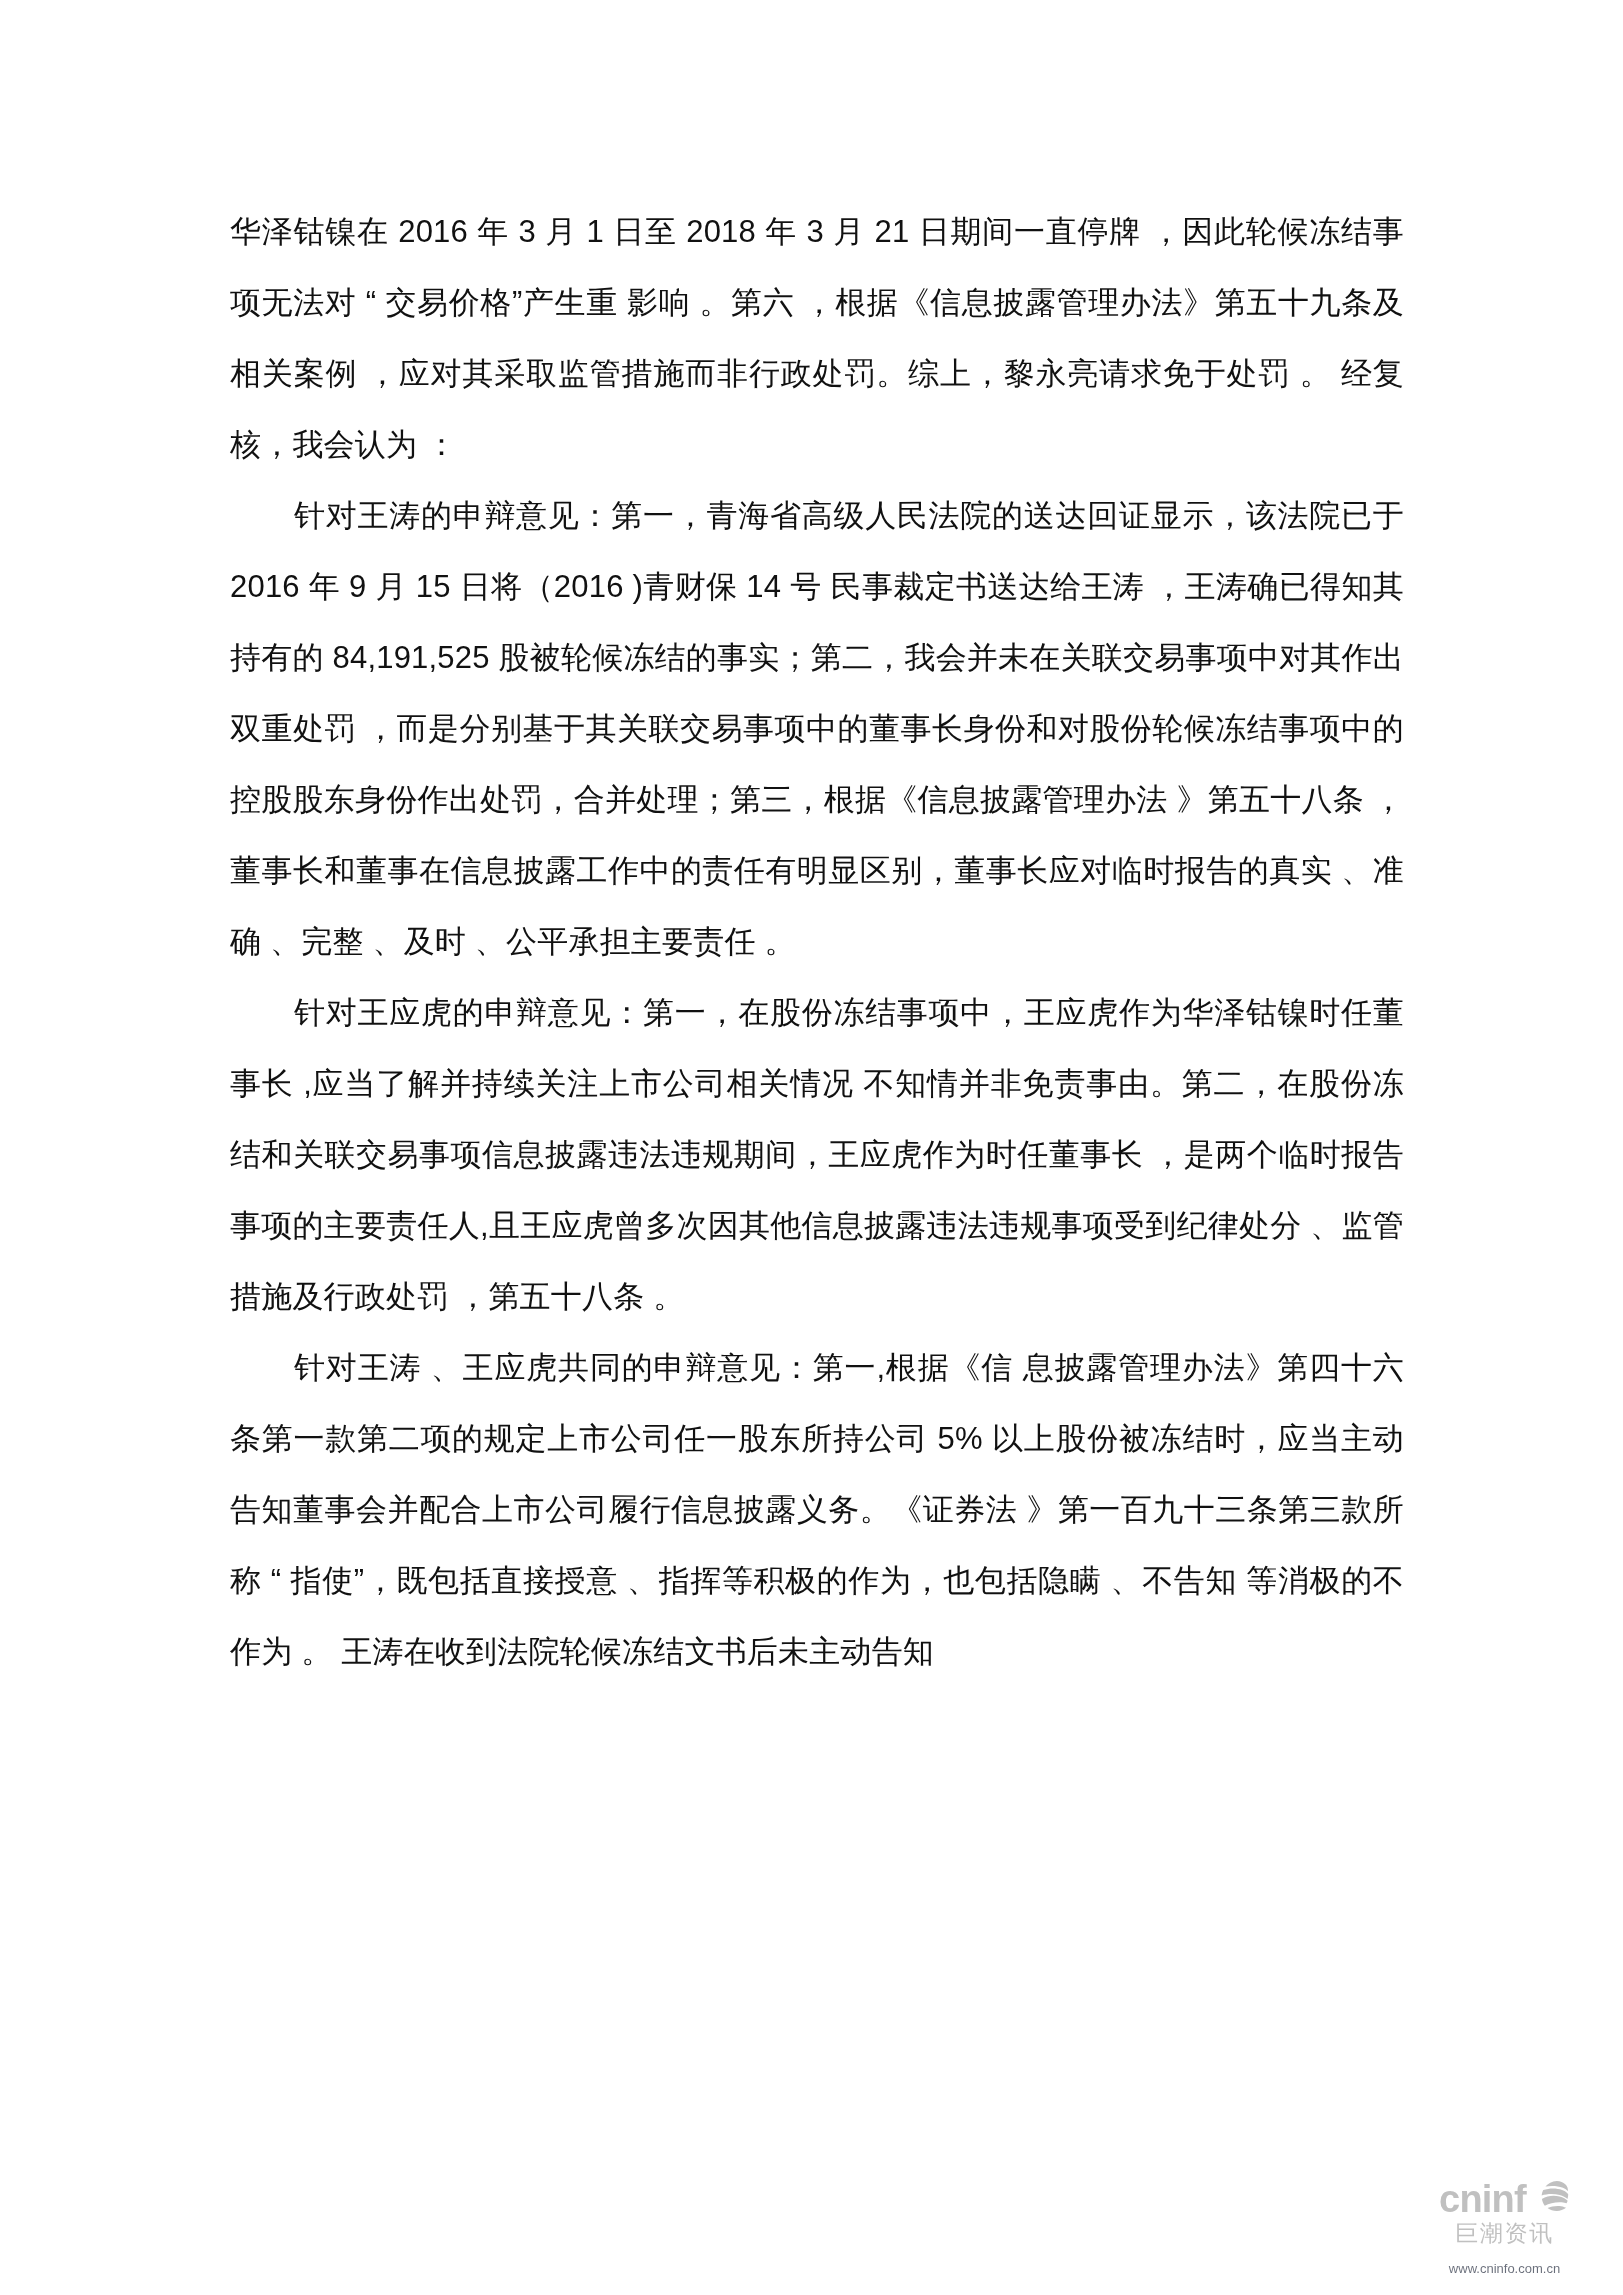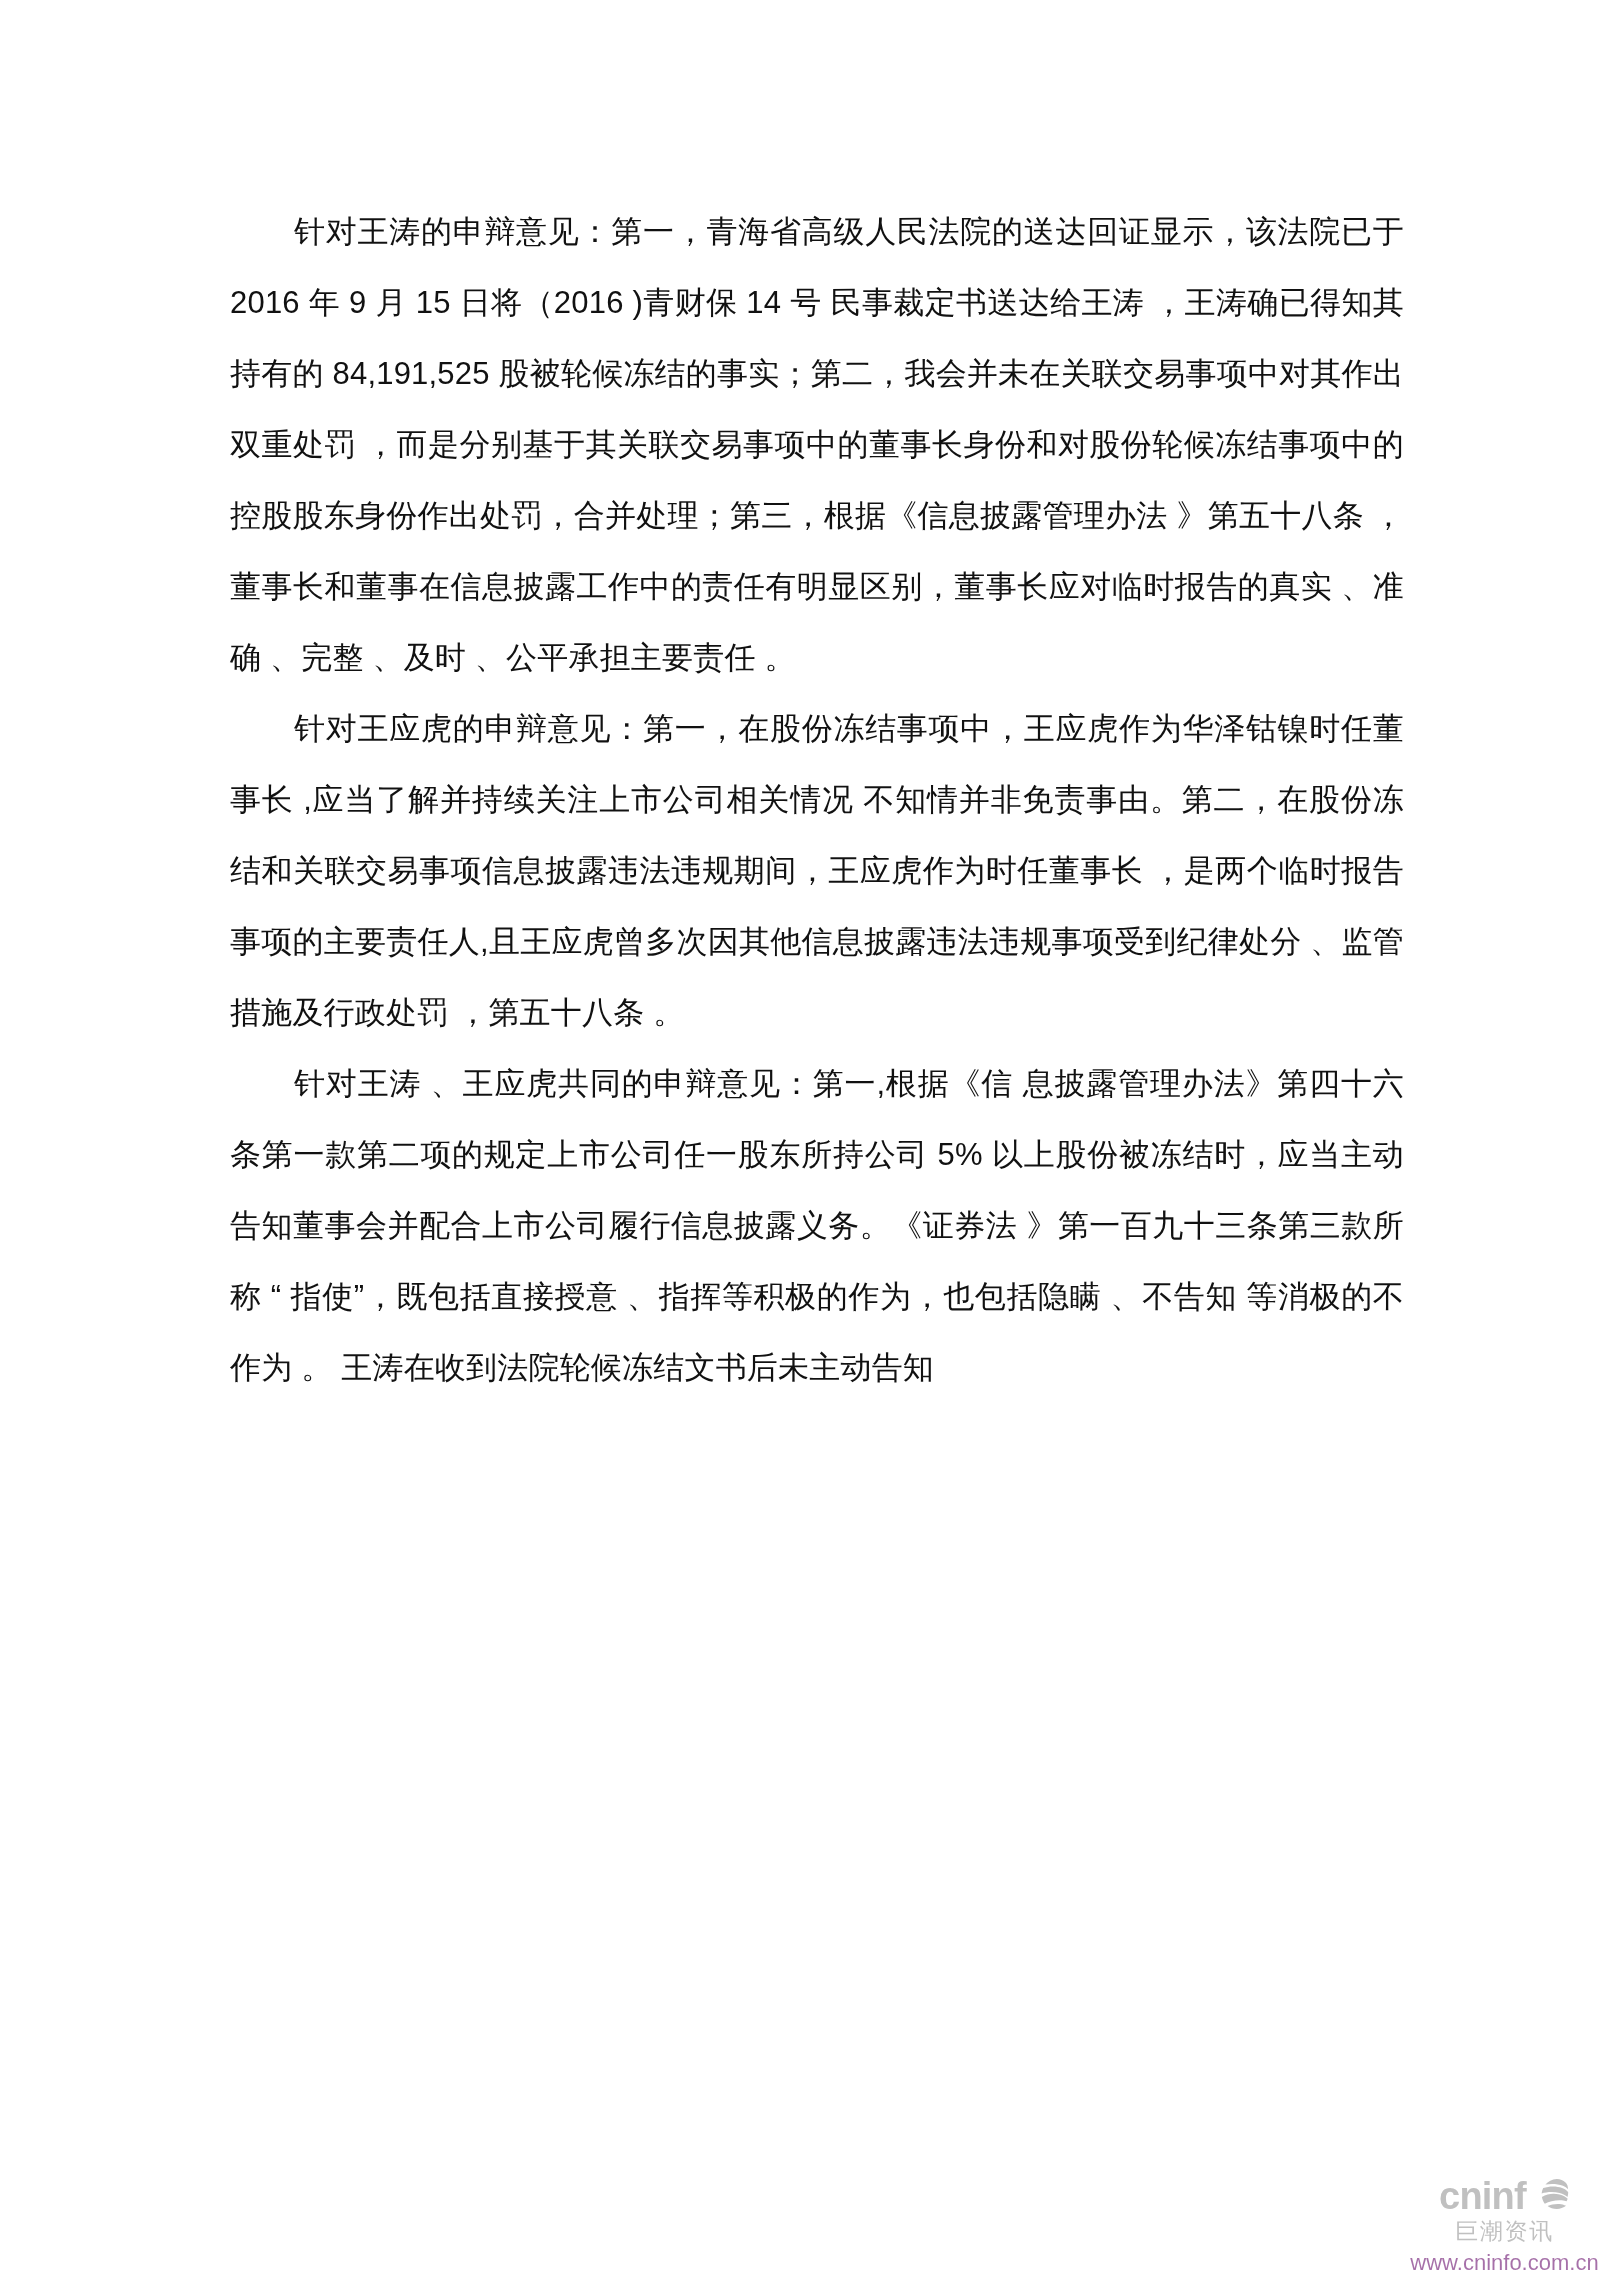--- a/index.html
+++ b/index.html
@@ -74,33 +74,34 @@
   }
   .wm-cn {
     font-size: 23px;
     color: #9a9a9a;
     letter-spacing: 1.7px;
     line-height: 1.15;
     margin-top: 2px;
     font-weight: 500;
   }
   .wm-url {
-    font-size: 22px;
-    color: #701a75;
+    font-size: 13px;
+    color: #0f172a;
     letter-spacing: 0px;
     line-height: 1.2;
-    margin-top: 6px;
+    margin-top: 14px;
   }
 </style>
 </head>
 <body>
 
 <div class="page">
 
   <div class="doc-body">
+    <p class="para">华泽钴镍在 2016 年 3 月 1 日至 2018 年 3 月 21 日期间一直停牌 ，因此轮候冻结事项无法对 “ 交易价格”产生重 影响 。第六 ，根据《信息披露管理办法》第五十九条及相关案例 ，应对其采取监管措施而非行政处罚。综上，黎永亮请求免于处罚 。 经复核，我会认为 ：</p>
     <p class="para indent">针对王涛的申辩意见：第一，青海省高级人民法院的送达回证显示，该法院已于 2016 年 9 月 15 日将（2016 )青财保 14 号 民事裁定书送达给王涛 ，王涛确已得知其持有的 84,191,525 股被轮候冻结的事实；第二，我会并未在关联交易事项中对其作出双重处罚 ，而是分别基于其关联交易事项中的董事长身份和对股份轮候冻结事项中的控股股东身份作出处罚，合并处理；第三，根据《信息披露管理办法 》第五十八条 ，董事长和董事在信息披露工作中的责任有明显区别，董事长应对临时报告的真实 、准确 、完整 、及时 、公平承担主要责任 。</p>
     <p class="para indent">针对王应虎的申辩意见：第一，在股份冻结事项中，王应虎作为华泽钴镍时任董事长 ,应当了解并持续关注上市公司相关情况 不知情并非免责事由。第二，在股份冻结和关联交易事项信息披露违法违规期间，王应虎作为时任董事长 ，是两个临时报告事项的主要责任人,且王应虎曾多次因其他信息披露违法违规事项受到纪律处分 、监管措施及行政处罚 ，第五十八条 。</p>
     <p class="para indent">针对王涛 、王应虎共同的申辩意见：第一,根据《信 息披露管理办法》第四十六条第一款第二项的规定上市公司任一股东所持公司 5% 以上股份被冻结时，应当主动告知董事会并配合上市公司履行信息披露义务。《证券法 》第一百九十三条第三款所称 “ 指使”，既包括直接授意 、指挥等积极的作为，也包括隐瞒 、不告知 等消极的不作为 。 王涛在收到法院轮候冻结文书后未主动告知</p>
   </div>
 
   <div class="watermark">
     <div class="wm-row">
       <span class="wm-cninf">cninf</span>
       <span class="wm-globe">
         <svg viewBox="0 0 46 40" width="39" height="34" aria-hidden="true">

